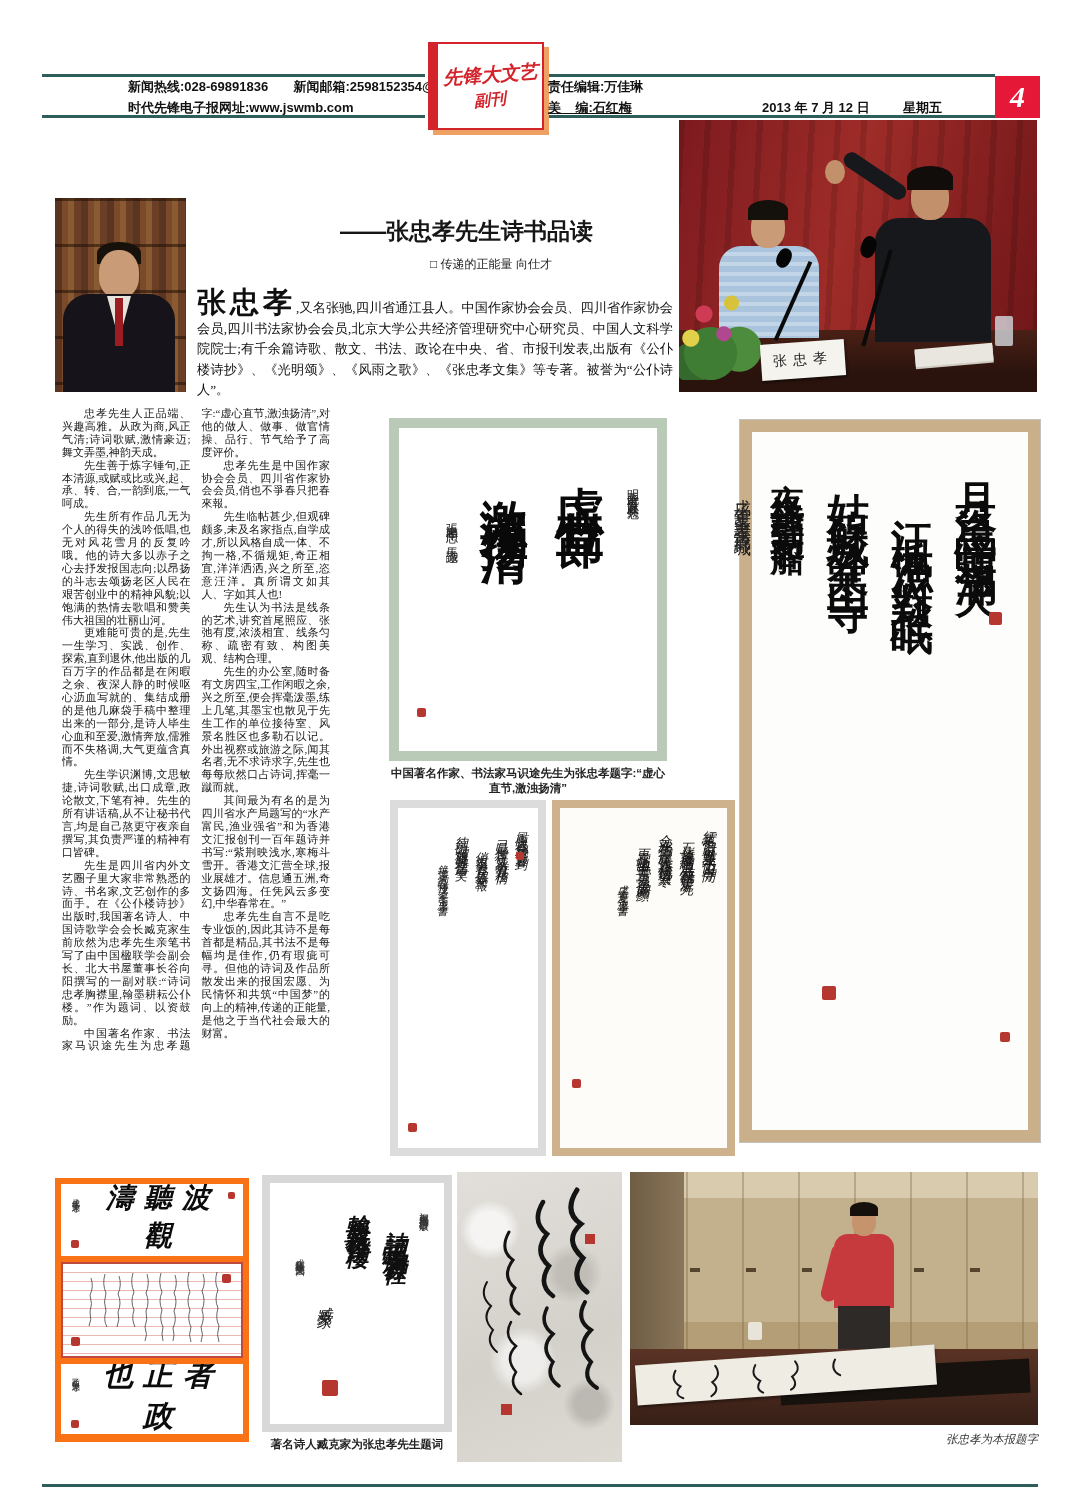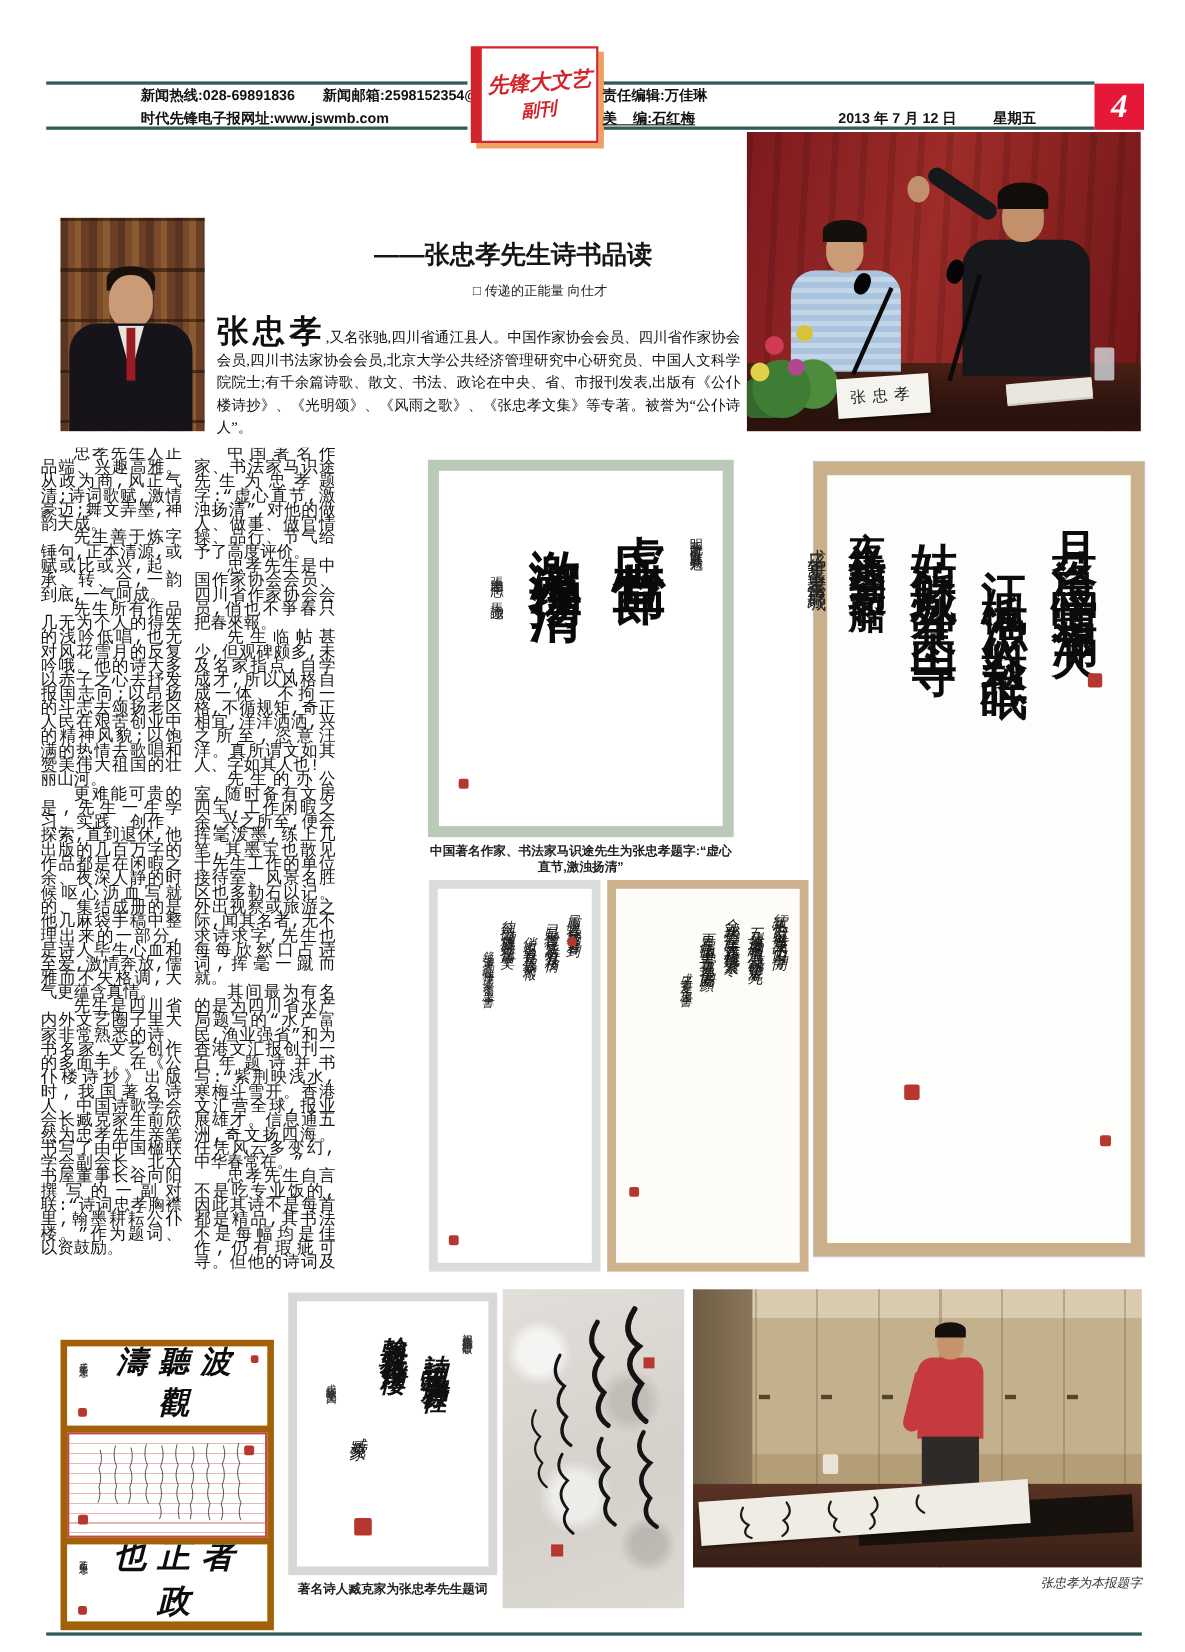--- a/index.html
+++ b/index.html
@@ -64,40 +64,40 @@
       radial-gradient(circle at 30% 40%, #cf3b55 0 8px, transparent 9px),
       radial-gradient(circle at 55% 30%, #d8c23a 0 7px, transparent 8px),
       radial-gradient(circle at 18% 62%, #e0d04a 0 8px, transparent 9px),
       radial-gradient(circle at 48% 58%, #b1478f 0 7px, transparent 8px),
       radial-gradient(circle at 36% 76%, #3f7d35 0 26px, transparent 27px),
       radial-gradient(circle at 62% 72%, #4c8c3c 0 22px, transparent 23px),
       radial-gradient(circle at 20% 84%, #35682c 0 20px, transparent 21px);}
   .conference .papers{position:absolute;left:236px;top:226px;width:78px;height:18px;background:#e9e6df;transform:rotate(-5deg);box-shadow:0 2px 0 #cfccc2;}
   .conference .glass{position:absolute;left:316px;top:196px;width:18px;height:30px;background:rgba(220,230,235,.75);border-radius:2px;}
   
-  .bodycols{position:absolute;left:37px;top:407px;width:268px;height:753px;overflow:hidden;
-            column-count:2;column-gap:11px;font-size:15px;line-height:12.9px;text-align:justify;color:#141414;font-family:Liberation Mono, monospace;}
+  .bodycols{position:absolute;left:62px;top:407px;width:268px;height:753px;overflow:hidden;
+            column-count:2;column-gap:11px;font-size:11px;line-height:12.9px;text-align:justify;color:#141414;}
   .bodycols p{margin:0;text-indent:2em;}
   .callig1{position:absolute;left:389px;top:418px;width:258px;height:323px;background:#fff;border:10px solid #b9cab6;}
   .callig1 .inner{position:absolute;inset:0;writing-mode:vertical-rl;text-orientation:upright;padding:8px 10px;}
   .c1-side{font-size:12px;color:#222;letter-spacing:2px;margin:0 6px;}
   .c1-main{font-size:48px;font-weight:bold;letter-spacing:12px;color:#090909;margin:0 12px;font-family:"Liberation Serif", serif;}
   .caption{font-family:"Liberation Sans", sans-serif;font-weight:bold;font-size:11.5px;color:#222;text-align:center;}
   .callig2{position:absolute;left:390px;top:800px;width:140px;height:340px;background:#fff;border:8px solid #dcdcdc;}
   .callig2 .inner,.callig3 .inner{position:absolute;inset:0;writing-mode:vertical-rl;text-orientation:upright;padding:8px 6px;}
   .c2-col{font-size:12.5px;letter-spacing:3px;color:#1b1b1b;margin:0 3px;font-style:italic;}
   .callig3{position:absolute;left:552px;top:800px;width:167px;height:340px;background:#fdfcf8;border:8px solid #cdb28d;}
   .c3-col{font-size:13.5px;letter-spacing:3px;color:#161616;margin:0 4px;font-style:italic;}
   .callig4{position:absolute;left:740px;top:420px;width:276px;height:698px;background:#fdfdfb;border:12px solid #c9b08b;outline:1px solid #c2c2c2;}
   .callig4 .inner{position:absolute;inset:0;writing-mode:vertical-rl;text-orientation:upright;padding:14px 16px;}
   .c4-col{font-size:42px;font-weight:600;letter-spacing:16px;color:#0b0b0b;margin:0 8px;}
   .c4-sig{font-size:17px;letter-spacing:4px;color:#222;margin:0 10px;padding-top:40px;}
   .seal{position:absolute;background:#b6372f;border-radius:2px;}
   
-  .blblock{position:absolute;left:55px;top:1178px;width:182px;height:252px;background:#a16207;padding:6px;margin-top:40px;}
+  .blblock{position:absolute;left:55px;top:1178px;width:182px;height:252px;background:#f97316;padding:6px;}
   .blpanel{position:relative;background:#fff;margin-bottom:6px;overflow:hidden;}
   .bl-big{position:absolute;left:28px;top:50%;transform:translateY(-54%);width:calc(100% - 34px);
           text-align:center;font-size:28px;font-weight:bold;font-style:italic;letter-spacing:10px;color:#0c0c0c;}
   .bl-sig{position:absolute;left:8px;top:8px;writing-mode:vertical-rl;text-orientation:upright;font-size:8px;color:#333;letter-spacing:1px;}
   .letterpanel{border:2px solid #c0493f;background:
       repeating-linear-gradient(180deg, transparent 0 8px, #e7b7b0 8px 9px),#fff;}
   
   .zang{position:absolute;left:262px;top:1175px;width:174px;height:241px;background:#fff;border:8px solid #d8d8d8;}
   .zang .inner{position:absolute;inset:0;writing-mode:vertical-rl;text-orientation:upright;padding:8px 10px;}
   .z-side{font-size:9.5px;color:#333;letter-spacing:1px;margin:0 4px;}
@@ -198,24 +198,26 @@
 
   <div class="intro">
     <span class="bigname">张忠孝</span><span>,又名张驰,四川省通江县人。中国作家协会会员、四川省作家协会会员,四川书法家协会会员,北京大学公共经济管理研究中心研究员、中国人文科学院院士;有千余篇诗歌、散文、书法、政论在中央、省、市报刊发表,出版有《公仆楼诗抄》、《光明颂》、《风雨之歌》、《张忠孝文集》等专著。被誉为“公仆诗人”。</span>
   </div>
 
   <div class="bodycols">
     <p>忠孝先生人正品端、兴趣高雅。从政为商,风正气清;诗词歌赋,激情豪迈;舞文弄墨,神韵天成。</p>
     <p>先生善于炼字锤句,正本清源,或赋或比或兴,起、承、转、合,一韵到底,一气呵成。</p>
     <p>先生所有作品几无为个人的得失的浅吟低唱,也无对风花雪月的反复吟哦。他的诗大多以赤子之心去抒发报国志向;以昂扬的斗志去颂扬老区人民在艰苦创业中的精神风貌;以饱满的热情去歌唱和赞美伟大祖国的壮丽山河。</p>
     <p>更难能可贵的是,先生一生学习、实践、创作、探索,直到退休,他出版的几百万字的作品都是在闲暇之余、夜深人静的时候呕心沥血写就的、集结成册的是他几麻袋手稿中整理出来的一部分,是诗人毕生心血和至爱,激情奔放,儒雅而不失格调,大气更蕴含真情。</p>
+    <p>先生学识渊博,文思敏捷,诗词歌赋,出口成章,政论散文,下笔有神。先生的所有讲话稿,从不让秘书代言,均是自己熬更守夜亲自撰写,其负责严谨的精神有口皆碑。</p>
     <p>先生是四川省内外文艺圈子里大家非常熟悉的诗、书名家,文艺创作的多面手。在《公仆楼诗抄》出版时,我国著名诗人、中国诗歌学会会长臧克家生前欣然为忠孝先生亲笔书写了由中国楹联学会副会长、北大书屋董事长谷向阳撰写的一副对联:“诗词忠孝胸襟里,翰墨耕耘公仆楼。”作为题词、以资鼓励。</p>
     <p>中国著名作家、书法家马识途先生为忠孝题字:“虚心直节,激浊扬清”,对他的做人、做事、做官情操、品行、节气给予了高度评价。</p>
     <p>忠孝先生是中国作家协会会员、四川省作家协会会员,俏也不爭春只把春來報。</p>
     <p>先生临帖甚少,但观碑颇多,未及名家指点,自学成才,所以风格自成一体、不拘一格,不循规矩,奇正相宜,洋洋洒洒,兴之所至,恣意汪洋。真所谓文如其人、字如其人也!</p>
+    <p>先生认为书法是线条的艺术,讲究首尾照应、张弛有度,浓淡相宜、线条匀称、疏密有致、构图美观、结构合理。</p>
     <p>先生的办公室,随时备有文房四宝,工作闲暇之余,兴之所至,便会挥毫泼墨,练上几笔,其墨宝也散见于先生工作的单位接待室、风景名胜区也多勒石以记。外出视察或旅游之际,闻其名者,无不求诗求字,先生也每每欣然口占诗词,挥毫一蹴而就。</p>
     <p>其间最为有名的是为四川省水产局题写的“水产富民,渔业强省”和为香港文汇报创刊一百年题诗并书写:“紫荆映浅水,寒梅斗雪开。香港文汇营全球,报业展雄才。信息通五洲,奇文扬四海。任凭风云多变幻,中华春常在。”</p>
     <p>忠孝先生自言不是吃专业饭的,因此其诗不是每首都是精品,其书法不是每幅均是佳作,仍有瑕疵可寻。但他的诗词及作品所散发出来的报国宏愿、为民情怀和共筑“中国梦”的向上的精神,传递的正能量,是他之于当代社会最大的财富。</p>
 
   </div>
 
   <div class="callig1">
     <div class="inner">
       <div class="c1-side" style="padding-top:44px;">明乎此者可以進政共勉</div>
       <div class="c1-main" style="padding-top:12px;">虛心直節</div>

